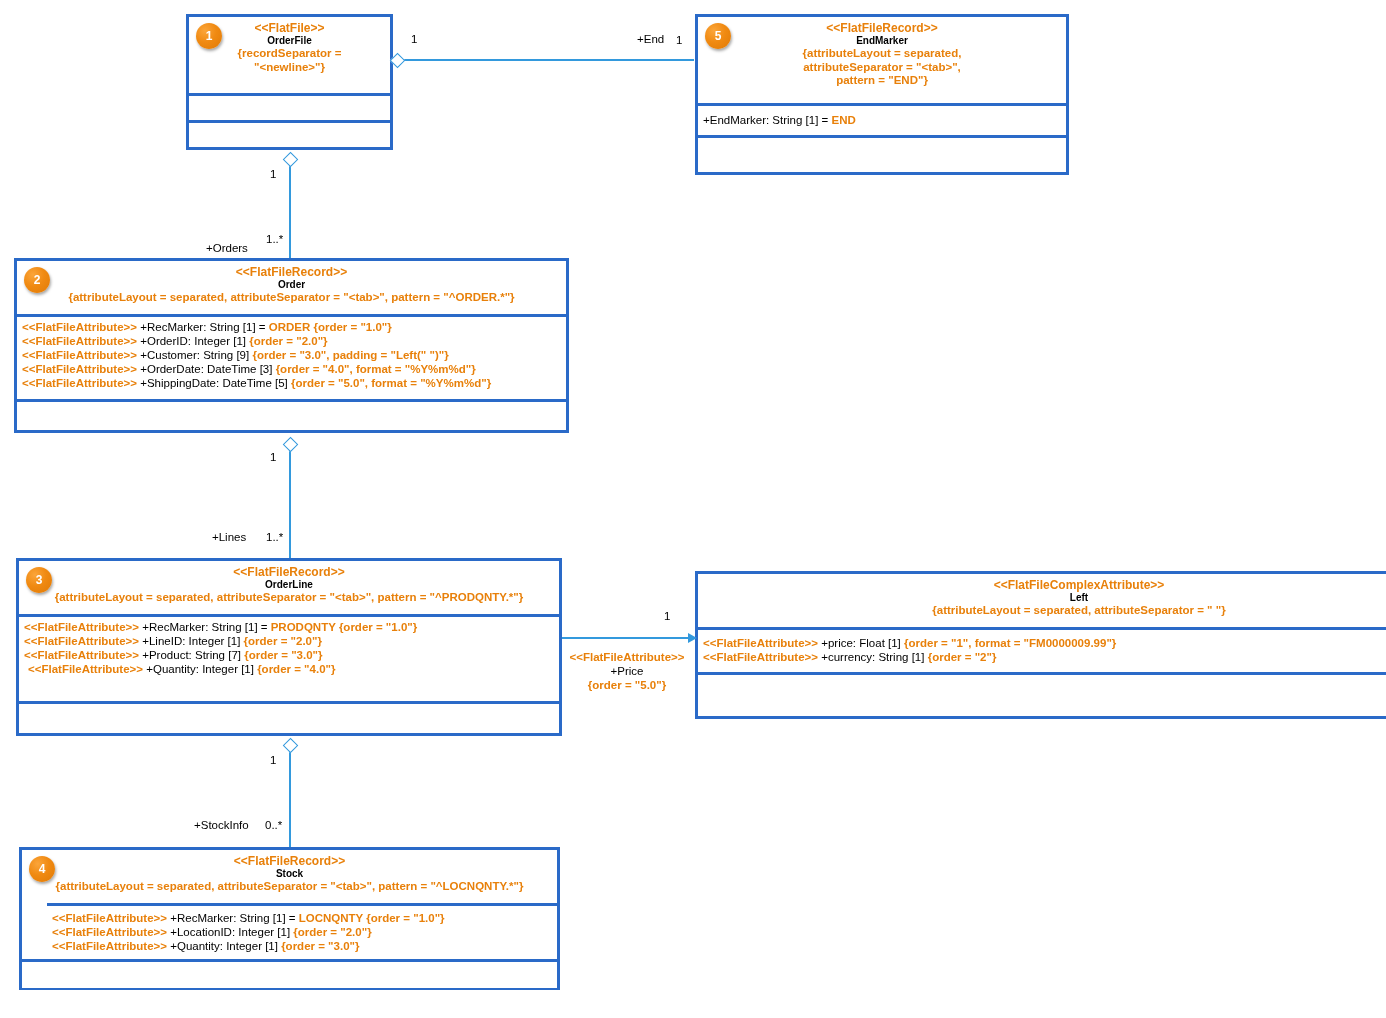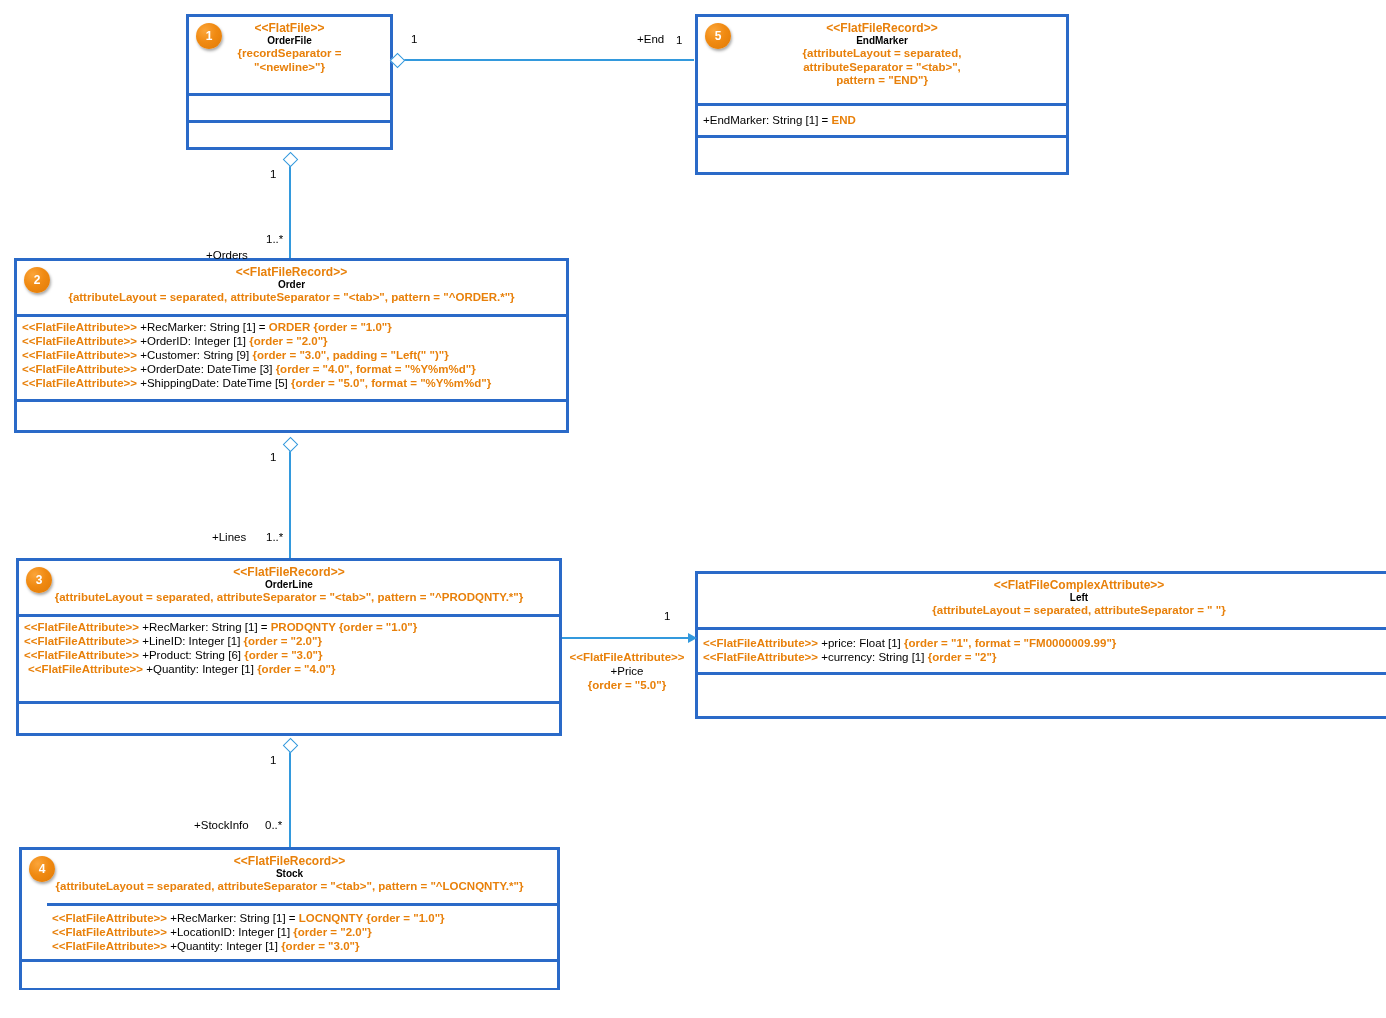--- a/index.html
+++ b/index.html
@@ -169,21 +169,21 @@
 
   <div class="conn-line conn-h" style="left:397px; top:59px; width:297px;"></div>
   <div class="diamond" style="left:392px; top:55px;"></div>
   <div class="conn-label" style="left:411px; top:33px;">1</div>
   <div class="conn-label" style="left:637px; top:33px;">+End</div>
   <div class="conn-label" style="left:676px; top:34px;">1</div>
 
   <div class="conn-line conn-v" style="left:289px; top:164px; height:95px;"></div>
   <div class="diamond" style="left:285px; top:154px;"></div>
   <div class="conn-label" style="left:270px; top:168px;">1</div>
-  <div class="conn-label" style="left:206px; top:249px;">+Orders</div>
+  <div class="conn-label" style="left:206px; top:242px;">+Orders</div>
   <div class="conn-label" style="left:266px; top:233px;">1..*</div>
 
   <div class="conn-line conn-v" style="left:289px; top:449px; height:110px;"></div>
   <div class="diamond" style="left:285px; top:439px;"></div>
   <div class="conn-label" style="left:270px; top:451px;">1</div>
   <div class="conn-label" style="left:212px; top:531px;">+Lines</div>
   <div class="conn-label" style="left:266px; top:531px;">1..*</div>
 
   <div class="conn-line conn-v" style="left:289px; top:750px; height:97px;"></div>
   <div class="diamond" style="left:285px; top:740px;"></div>
@@ -264,21 +264,21 @@
       <span class="props">{attributeLayout = separated, attributeSeparator = "&lt;tab&gt;", pattern = "^PRODQNTY.*"}</span>
     </div>
     <div class="compartment comp-attrs" style="height:87px;">
       <div class="attr-row">
         <span class="ster">&lt;&lt;FlatFileAttribute&gt;&gt;</span><span class="nm"> +RecMarker: String [1] = </span><span class="val">PRODQNTY </span><span class="tag">{order = "1.0"}</span>
       </div>
       <div class="attr-row">
         <span class="ster">&lt;&lt;FlatFileAttribute&gt;&gt;</span><span class="nm"> +LineID: Integer [1] </span><span class="tag">{order = "2.0"}</span>
       </div>
       <div class="attr-row">
-        <span class="ster">&lt;&lt;FlatFileAttribute&gt;&gt;</span><span class="nm"> +Product: String [6] </span><span class="tag">{order = "3.0"}</span>
+        <span class="ster">&lt;&lt;FlatFileAttribute&gt;&gt;</span><span class="nm"> +Product: String [7] </span><span class="tag">{order = "3.0"}</span>
       </div>
       <div class="attr-row indent">
         <span class="ster">&lt;&lt;FlatFileAttribute&gt;&gt;</span><span class="nm"> +Quantity: Integer [1] </span><span class="tag">{order = "4.0"}</span>
       </div>
     </div>
     <div class="compartment comp-empty" style="height:32px;"></div>
   </div>
 
   <div class="uml-class" style="left:695px; top:571px; width:768px; height:148px;">
     <div class="compartment comp-header" style="height:53px;">

